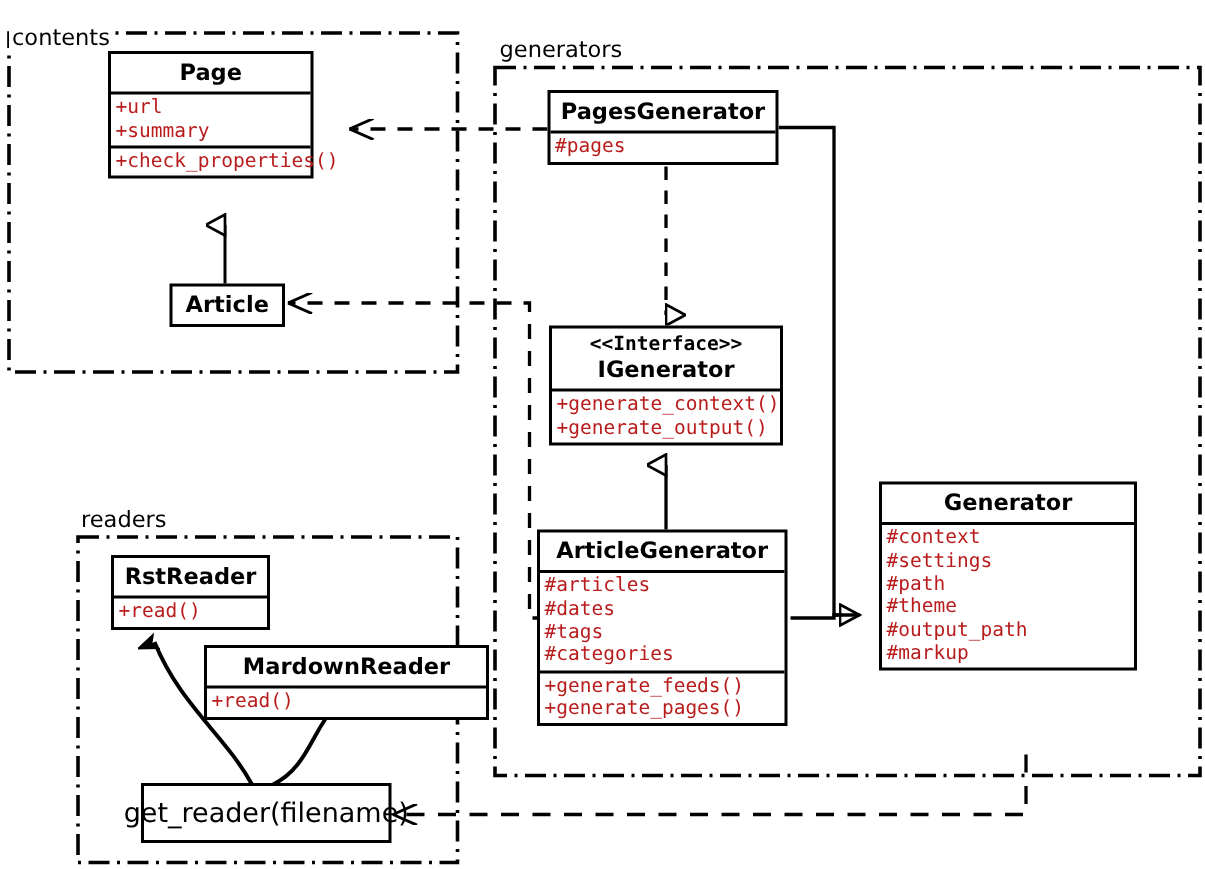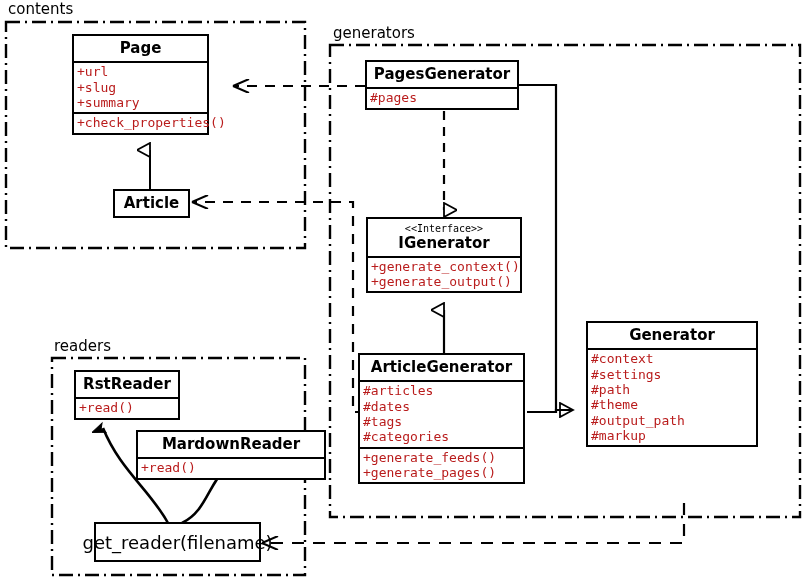--- a/index.html
+++ b/index.html
@@ -35,22 +35,22 @@
     text-align: center;
     font-weight: bold;
     font-size: 15px;
     color: #000;
     padding: 4px 6px 4px 6px;
     line-height: 1.15;
     white-space: nowrap;
   }
   .uml-stereo {
     display: block;
-    font-weight: normal;
-    font-size: 10px;
+    font-weight: bold;
+    font-size: 13px;
     font-family: "DejaVu Sans Mono", monospace;
     line-height: 1.15;
   }
   .uml-compartment {
     border-top: 2px solid #000000;
     padding: 1px 3px 2px 3px;
   }
   .uml-compartment .member {
     font-family: "DejaVu Sans Mono", monospace;
     font-size: 13px;
@@ -127,31 +127,30 @@
 
     <polyline points="365,412 353,412 353,202 192,202" fill="none" stroke="#000000" stroke-width="2.2" stroke-dasharray="10,8" marker-end="url(#openArrowLeft)"></polyline>
 
     <polyline points="684,503 684,543 262,543" fill="none" stroke="#000000" stroke-width="2.2" stroke-dasharray="12,9" marker-end="url(#openArrowLeft)"></polyline>
 
     <path d="M168,523 C150,490 120,470 103,428" fill="none" stroke="#000000" stroke-width="2.6" marker-end="url(#filledArrowUp)"></path>
 
     <path d="M182,523 C205,512 208,487 224,470" fill="none" stroke="#000000" stroke-width="2.6" marker-end="url(#filledArrowUp)"></path>
   </svg>
 
-  <div class="pkg-label" style="left:6px; top:0px;">contents</div>
+  <div class="pkg-label" style="left:6px; top:16px;">contents</div>
 
   <div class="pkg-label" style="left:331px; top:24px;">generators</div>
 
   <div class="pkg-label" style="left:52px; top:337px;">readers</div>
 
   <div class="uml-box" style="left:72px; top:34px; width:137px;">
     <div class="uml-title">Page</div>
     <div class="uml-compartment">
       <div class="member">+url</div>
-      <div class="member">+slug</div>
       <div class="member">+summary</div>
     </div>
     <div class="uml-compartment">
       <div class="member">+check_properties()</div>
     </div>
   </div>
 
   <div class="uml-box" style="left:113px; top:189px; width:77px;">
     <div class="uml-title">Article</div>
   </div>

